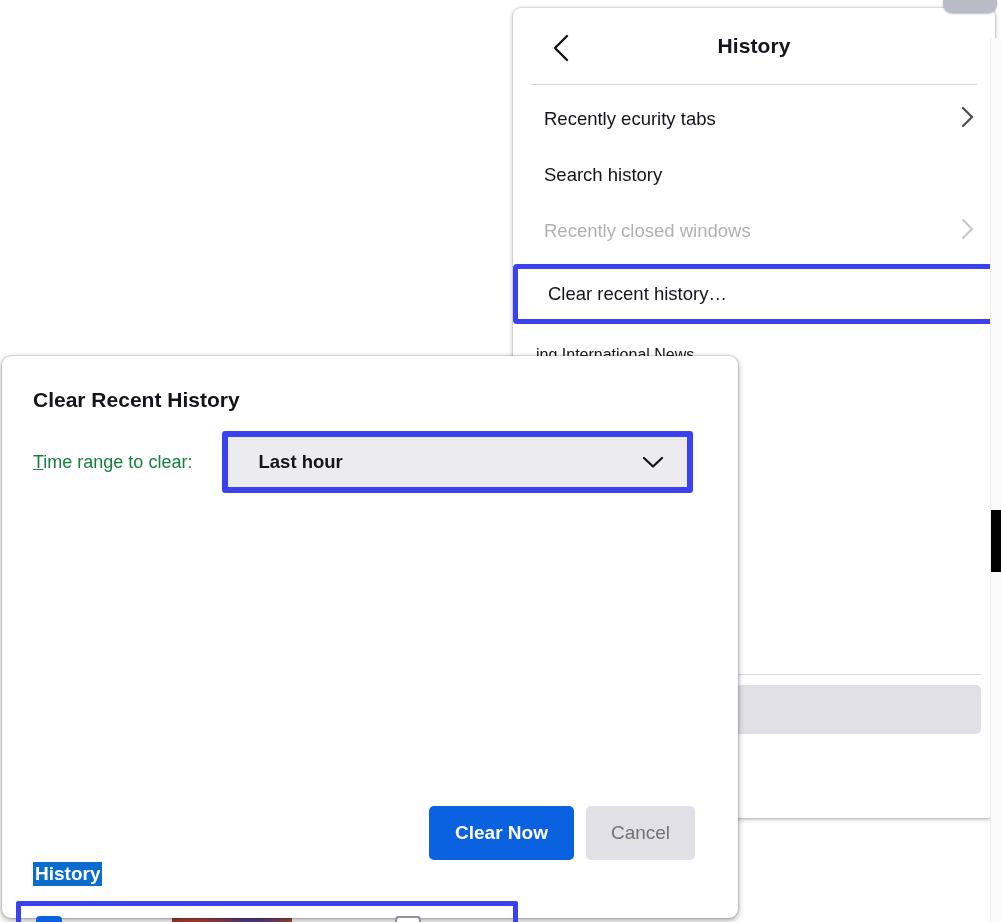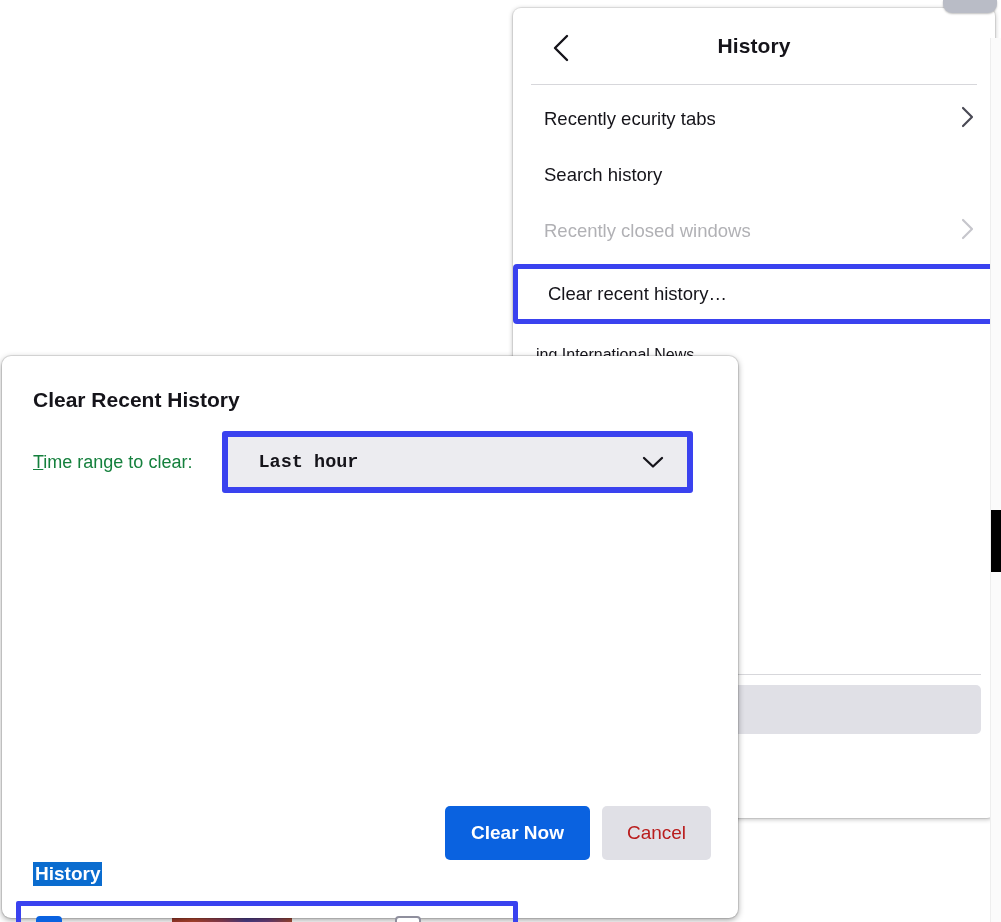--- a/index.html
+++ b/index.html
@@ -198,21 +198,20 @@
     align-items: center;
     background: #ececf0;
     cursor: default;
   }
   .select-value {
     flex: 1;
     padding-left: 31px;
     font-size: 18.5px;
     font-weight: 700;
     color: #15141a;
-    font-family: Liberation Mono, monospace;
   }
   .select-chev {
     padding-right: 22px;
     display: flex;
     align-items: center;
   }
 
   .section-heading {
     position: absolute;
     font-size: 19px;
@@ -276,21 +275,21 @@
   .cb-label {
     margin-left: 13px;
     font-size: 18.5px;
     color: #15141a;
     white-space: nowrap;
   }
   .cb-label u { text-decoration: underline; }
 
   .dlg-buttons {
     position: absolute;
-    right: 27px;
+    right: 43px;
     bottom: 58px;
     display: flex;
     gap: 12px;
   }
   .btn {
     height: 54px;
     border: none;
     border-radius: 5px;
     font-size: 19px;
     font-family: inherit;
@@ -298,21 +297,21 @@
     padding: 0 22px;
   }
   .btn-primary {
     background: #0a62e0;
     color: #ffffff;
     min-width: 145px;
     font-weight: 600;
   }
   .btn-secondary {
     background: #e0e0e6;
-    color: #b91c1c;
+    color: #737373;
     min-width: 109px;
   }
 </style>
 </head>
 <body>
 
 <div id="page-backdrop"></div>
 <div id="bottom-artwork"></div>
 
 <div id="history-panel">

